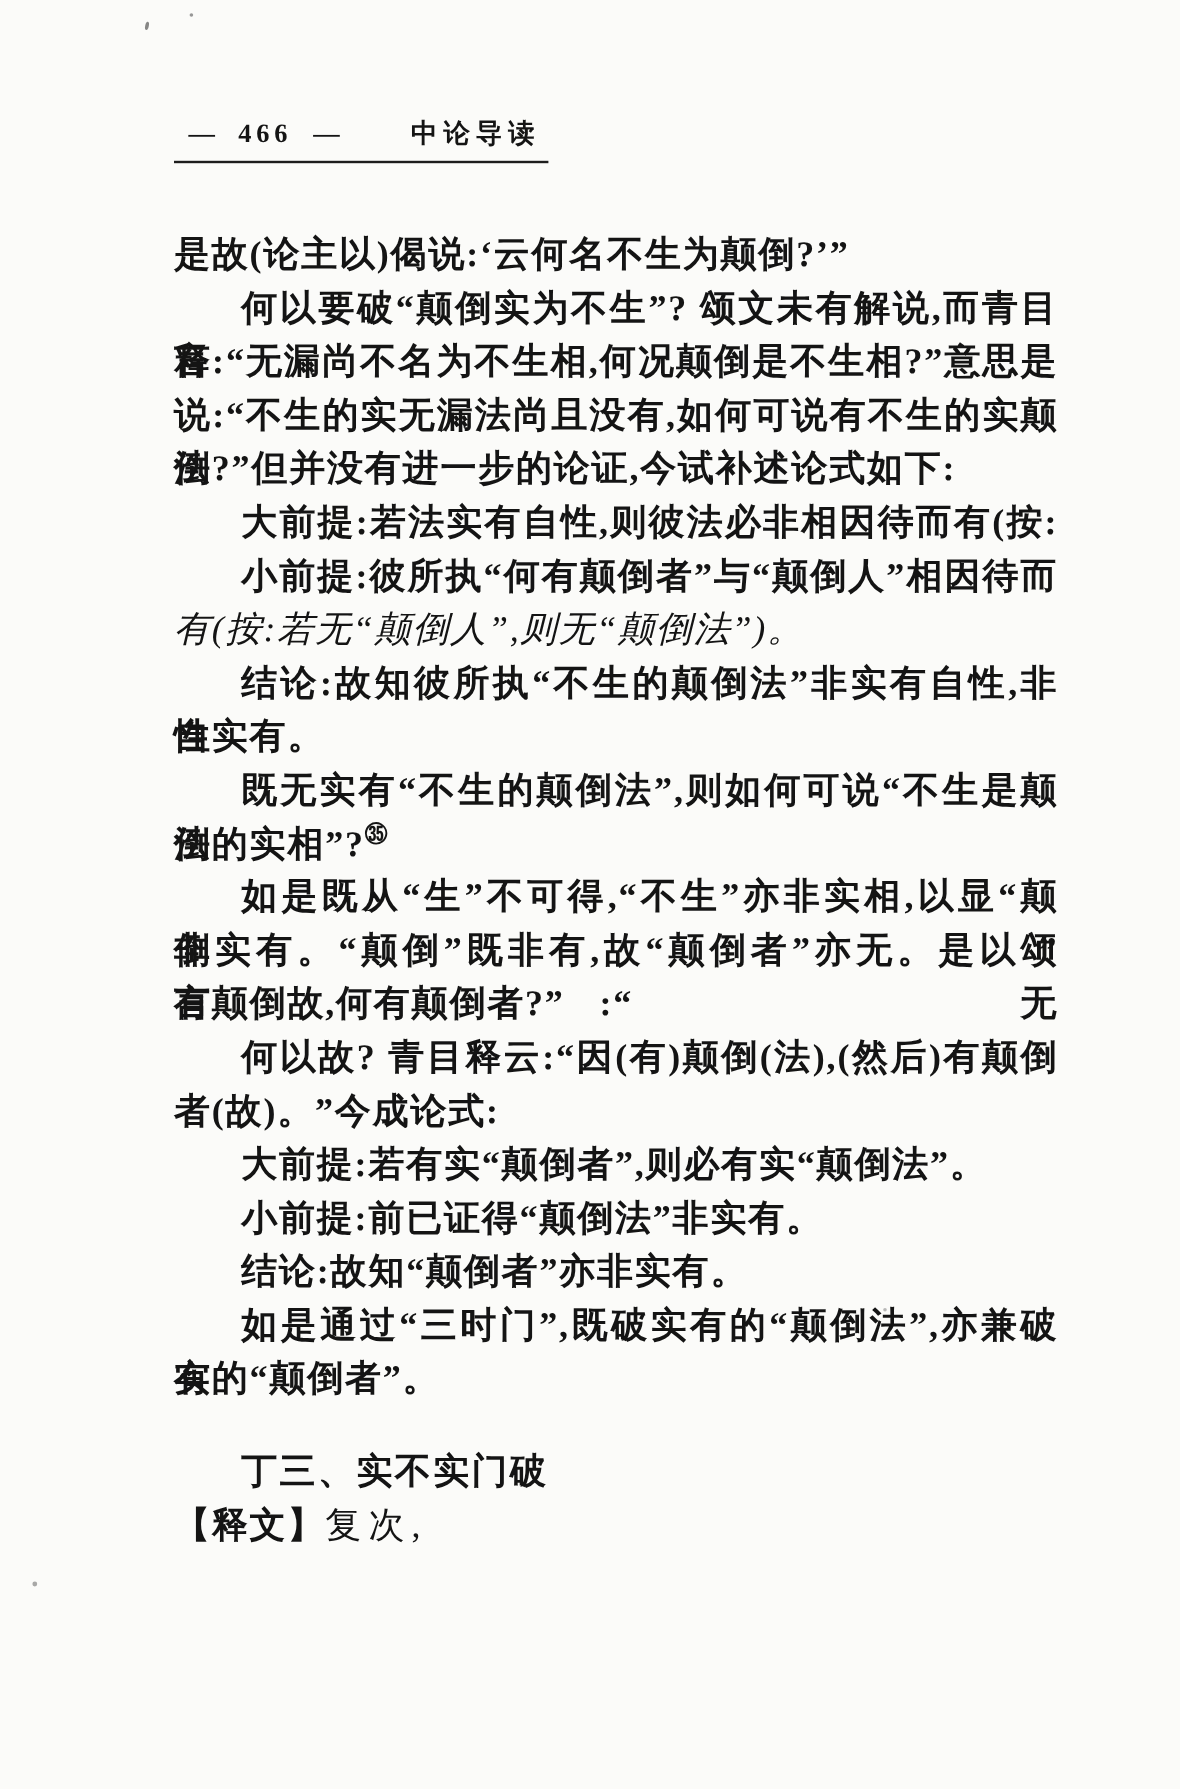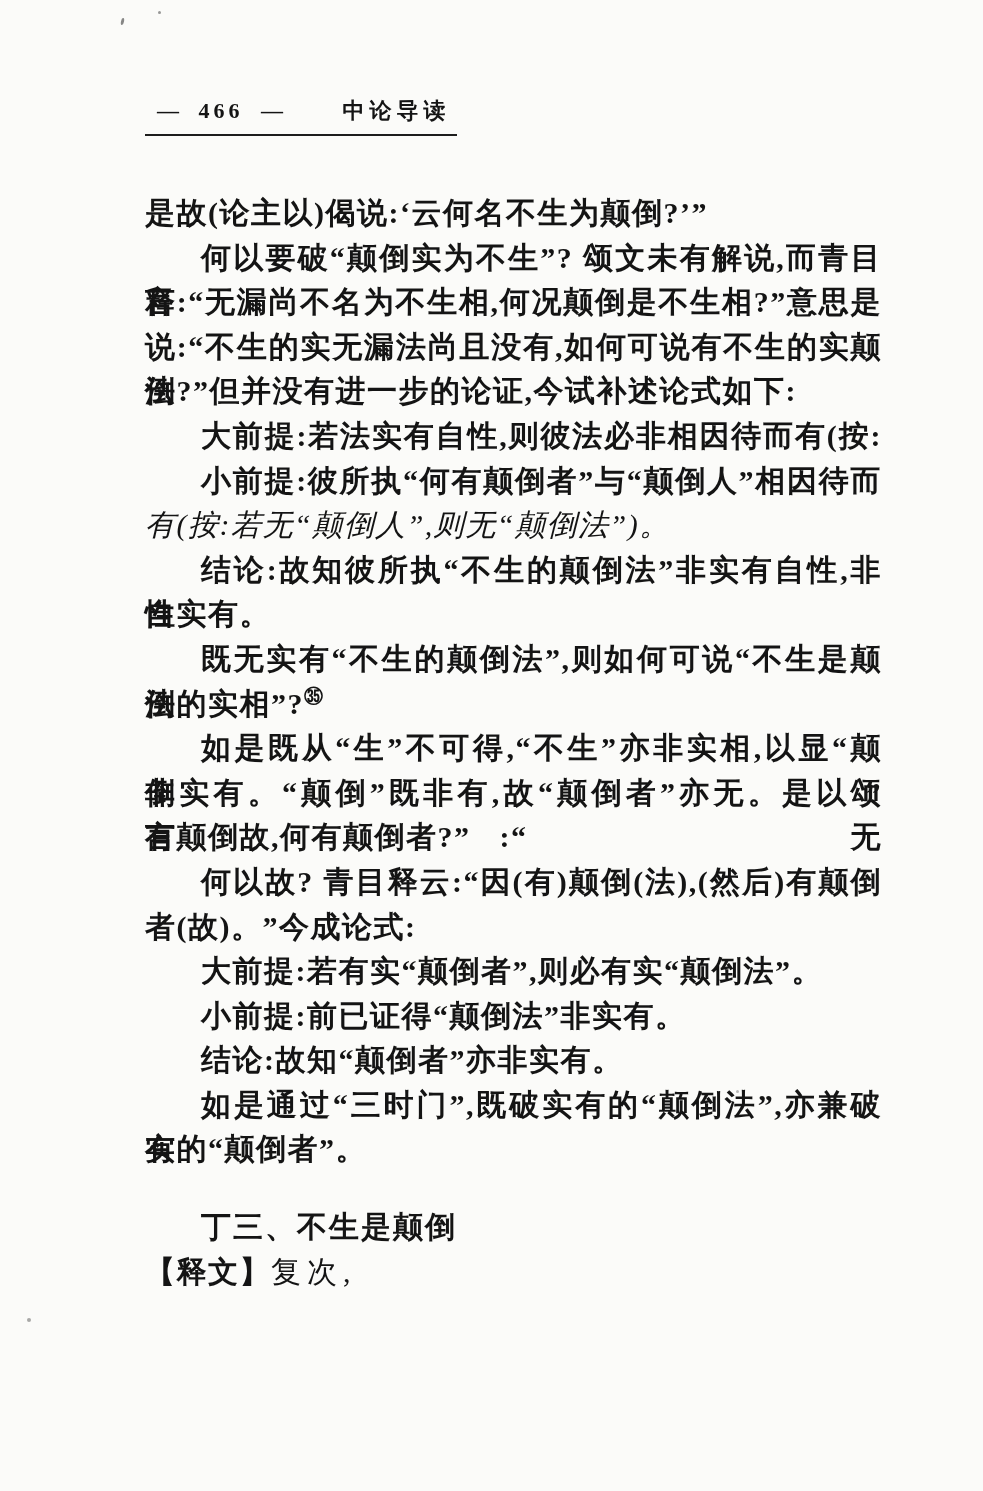--- a/index.html
+++ b/index.html
@@ -102,21 +102,21 @@
     <div class="ln stretch">非实有。“颠倒”既非有,故“颠倒者”亦无。是以颂言:“无</div>
     <div class="ln">有颠倒故,何有颠倒者?”</div>
     <div class="ln indent stretch">何以故? 青目释云:“因(有)颠倒(法),(然后)有颠倒</div>
     <div class="ln">者(故)。”今成论式:</div>
     <div class="ln indent">大前提:若有实“颠倒者”,则必有实“颠倒法”。</div>
     <div class="ln indent">小前提:前已证得“颠倒法”非实有。</div>
     <div class="ln indent">结论:故知“颠倒者”亦非实有。</div>
     <div class="ln indent stretch">如是通过“三时门”,既破实有的“颠倒法”,亦兼破实</div>
     <div class="ln">有的“颠倒者”。</div>
 
-    <div class="section-heading">丁三、不生是颠倒</div>
+    <div class="section-heading">丁三、实不实门破</div>
 
     <div class="shiwen-line">
       <span class="shiwen-label">【释文】</span><span class="shiwen-text">复次,</span>
     </div>
   </div>
 
   <div class="speck speck-a"></div>
   <div class="speck speck-b"></div>
   <div class="speck speck-c"></div>
   <div class="speck speck-d"></div>

